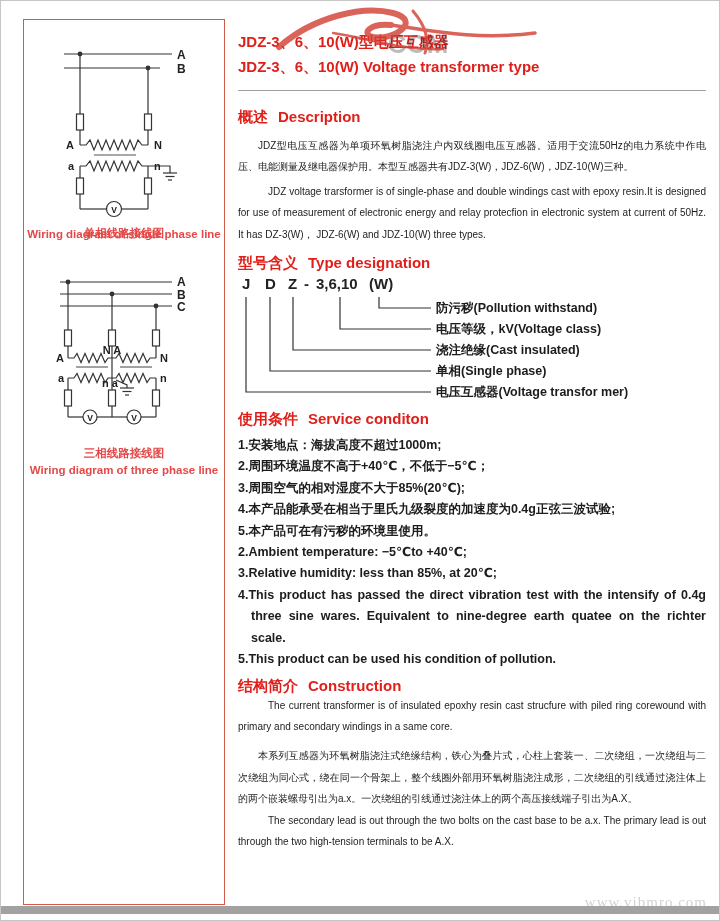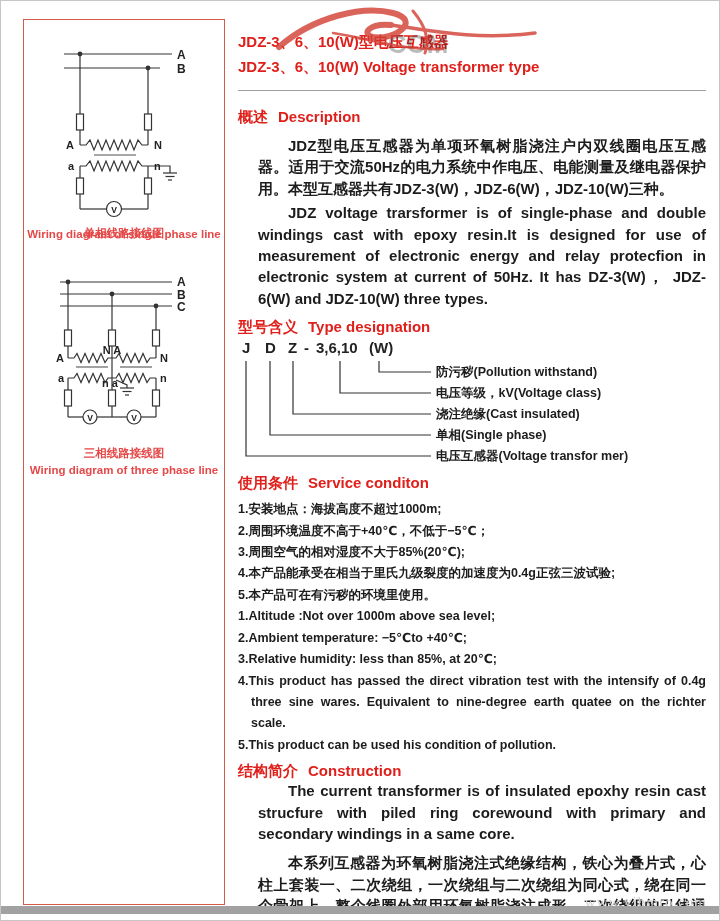--- a/index.html
+++ b/index.html
@@ -13,21 +13,21 @@
                 color:#e54848;font-size:11.5px;line-height:16px;}
   svg text{font-family:"Liberation Sans","DejaVu Sans",sans-serif;font-weight:bold;fill:#222;}
   
   .right-col{position:absolute;left:237px;top:0;width:468px;color:#1c1c1c;}
   .title-block{padding-top:28px;}
   .title-line{color:#e01f1a;font-weight:bold;font-size:15px;line-height:25px;}
   .rule{margin-top:11px;border-top:1px solid #9e9e9e;height:0;}
   h2{margin:0;color:#e01f1a;font-size:15px;line-height:18px;font-weight:bold;}
   h2 .en{margin-left:10px;}
   .h-desc{margin-top:17px;} .h-type{margin-top:9px;} .h-serv{margin-top:5px;} .h-cons{margin-top:6px;}
-  .para{font-size:15px;font-weight:bold;line-height:21.4px;text-align:justify;margin-left:20px;}
+  .para{font-size:10px;font-weight:normal;line-height:21.4px;text-align:justify;}
   .para.zh{text-indent:2em;}
   .para.en{text-indent:30px;}
   .p-desc-zh{margin-top:9px;} .p-desc-en{margin-top:3px;}
   
   .code-row{position:relative;margin-top:3px;height:20px;font-size:15px;font-weight:bold;color:#222;}
   .code-row span{position:absolute;top:0;}
   .desig{position:relative;margin-top:2px;height:108px;}
   .desig-label{position:absolute;left:198px;height:21px;font-size:12.5px;font-weight:bold;
                color:#1c1c1c;white-space:nowrap;}
   .desig svg{position:absolute;left:0;top:0;}
@@ -189,21 +189,20 @@
       <div class="desig-label" style="top:87px">电压互感器(Voltage transfor mer)</div>
     </div>
 
     <h2 class="h-serv"><span>使用条件</span><span class="en">Service conditon</span></h2>
     <div class="serv-items">
       <div class="serv-item">1.安装地点：海拔高度不超过1000m;</div>
       <div class="serv-item">2.周围环境温度不高于+40℃，不低于−5℃；</div>
       <div class="serv-item">3.周围空气的相对湿度不大于85%(20℃);</div>
       <div class="serv-item">4.本产品能承受在相当于里氏九级裂度的加速度为0.4g正弦三波试验;</div>
       <div class="serv-item">5.本产品可在有污秽的环境里使用。</div>
-      <div class="serv-item">1.Altitude :Not over 1000m above sea level;</div>
       <div class="serv-item">2.Ambient temperature: −5℃to +40℃;</div>
       <div class="serv-item">3.Relative humidity: less than 85%, at 20℃;</div>
       <div class="serv-item">4.This product has passed the direct vibration test with the intensify of 0.4g three sine wares. Equivalent to nine-degree earth quatee on the richter scale.</div>
       <div class="serv-item">5.This product can be used his condition of pollution.</div>
     </div>
 
     <h2 class="h-cons"><span>结构简介</span><span class="en">Construction</span></h2>
     <div class="para en">The current transformer is of insulated epoxhy resin cast strucfure with piled ring corewound with primary and secondary windings in a same core.</div>
     <div class="para zh p-cons-zh">本系列互感器为环氧树脂浇注式绝缘结构，铁心为叠片式，心柱上套装一、二次绕组，一次绕组与二次绕组为同心式，绕在同一个骨架上，整个线圈外部用环氧树脂浇注成形，二次绕组的引线通过浇注体上的两个嵌装螺母引出为a.x。一次绕组的引线通过浇注体上的两个高压接线端子引出为A.X。</div>
     <div class="para en">The secondary lead is out through the two bolts on the cast base to be a.x. The primary lead is out through the two high-tension terminals to be A.X.</div>

